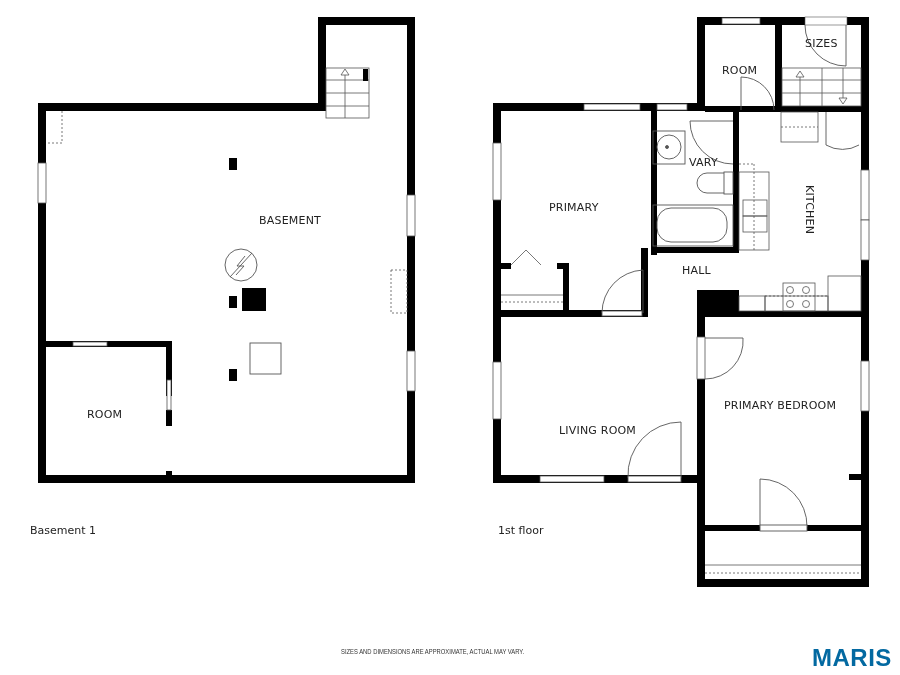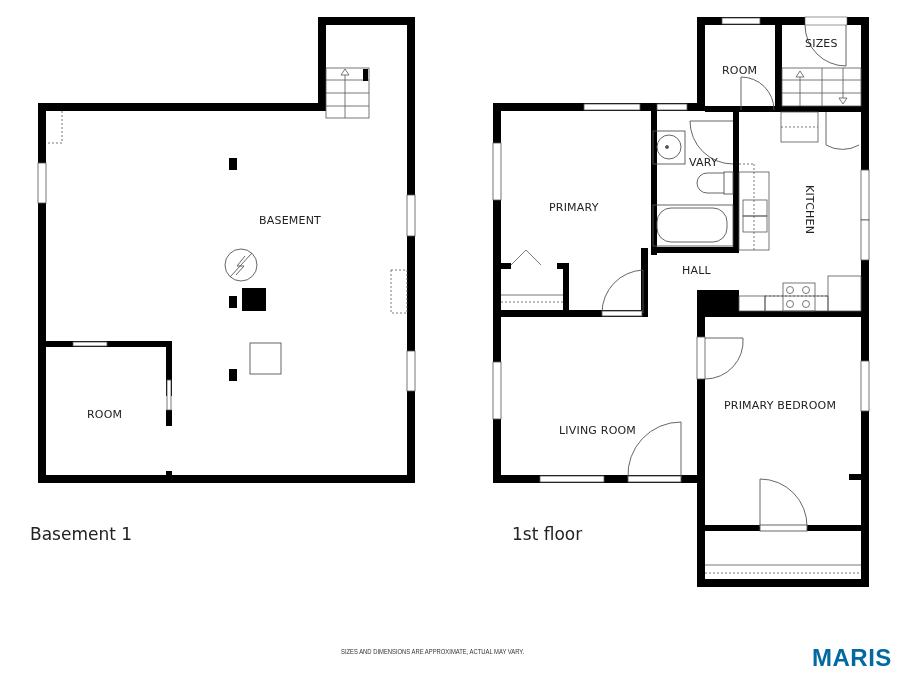--- a/index.html
+++ b/index.html
@@ -1,19 +1,19 @@
 <!DOCTYPE html>
 <html><head>
 <meta charset="utf-8">
 <style>
   html, body { margin:0; padding:0; background:#ffffff; }
   body { width:900px; height:675px; position:relative; overflow:hidden; font-family:"Liberation Sans", sans-serif; }
   #plan { position:absolute; left:0; top:0; width:900px; height:675px; }
   .lbl { position:absolute; font-family:"DejaVu Sans", sans-serif; font-size:11px; color:#222; letter-spacing:0.2px; white-space:nowrap; }
-  .floor-lbl { position:absolute; font-family:"DejaVu Sans", sans-serif; font-size:17px; color:#222; white-space:nowrap; }
+  .floor-lbl { position:absolute; font-family:"DejaVu Sans", sans-serif; font-size:11px; color:#222; white-space:nowrap; }
   .disclaimer { position:absolute; left:341px; top:648px; font-family:"Liberation Sans", sans-serif; font-size:6.5px; color:#333; white-space:nowrap; transform:scaleX(0.9); transform-origin:left; }
   .brand { position:absolute; left:812px; top:644px; font-family:"Liberation Sans", sans-serif; font-size:24px; color:#0369a1; letter-spacing:0.5px; font-weight:700; }
   .kitchen-lbl { transform:rotate(90deg); transform-origin:left top; }
 </style>
 </head>
 <body>
 
 <svg id="plan" viewBox="0 0 900 675" xmlns="http://www.w3.org/2000/svg">
 
   <g>
@@ -199,16 +199,16 @@
 <div class="lbl" style="left:549px;top:201px;">PRIMARY</div>
 <div class="lbl" style="left:689px;top:156px;">VARY</div>
 <div class="lbl" style="left:722px;top:64px;">ROOM</div>
 <div class="lbl" style="left:805px;top:37px;">SIZES</div>
 <div class="lbl kitchen-lbl" style="left:816px;top:185px;">KITCHEN</div>
 <div class="lbl" style="left:682px;top:264px;text-align:right;">HALL</div>
 <div class="lbl" style="left:559px;top:410px;margin-top:14px;">LIVING ROOM</div>
 <div class="lbl" style="left:724px;top:399px;">PRIMARY BEDROOM</div>
 
 <div class="floor-lbl" style="left:30px;top:524px;">Basement 1</div>
-<div class="floor-lbl" style="left:498px;top:524px;margin-left:14px;">1st floor</div>
+<div class="floor-lbl" style="left:498px;top:524px;">1st floor</div>
 
 <div class="disclaimer">SIZES AND DIMENSIONS ARE APPROXIMATE, ACTUAL MAY VARY.</div>
 <div class="brand">MARIS</div>
 
 </body></html>

